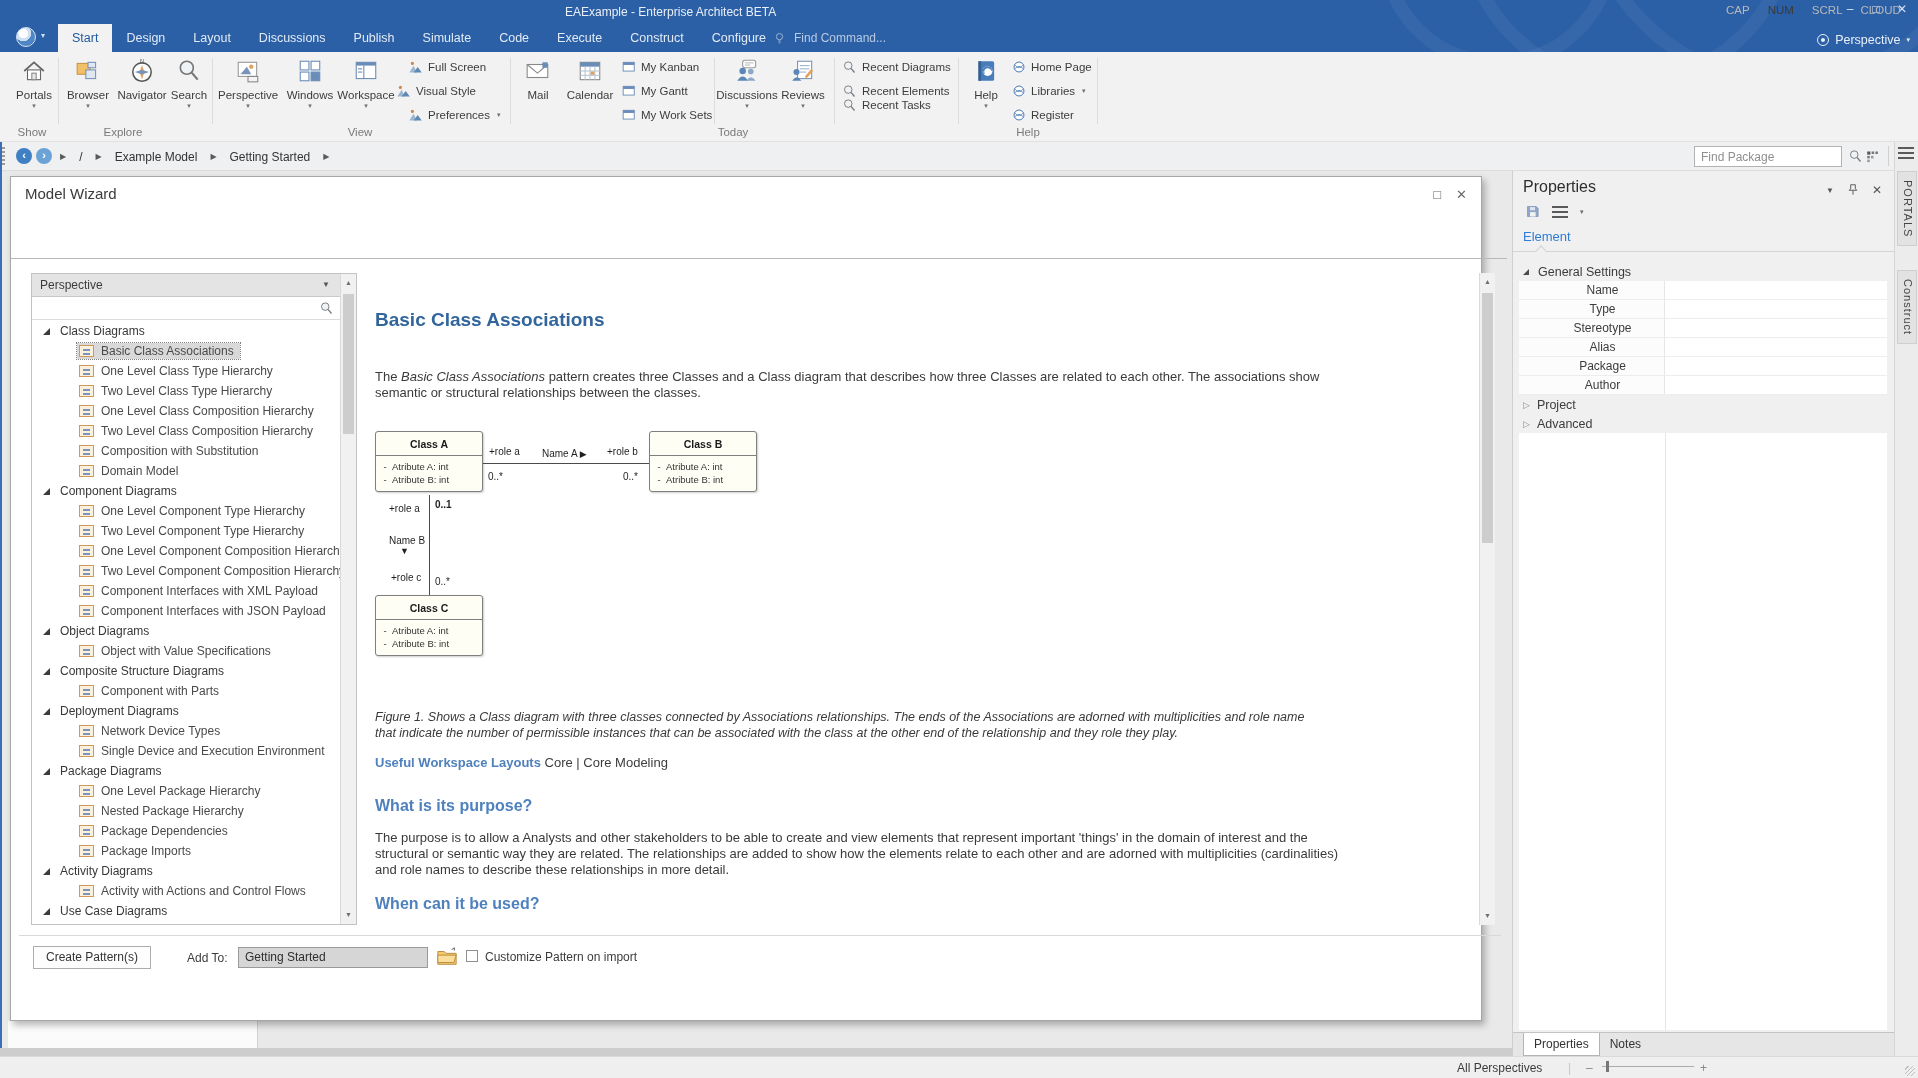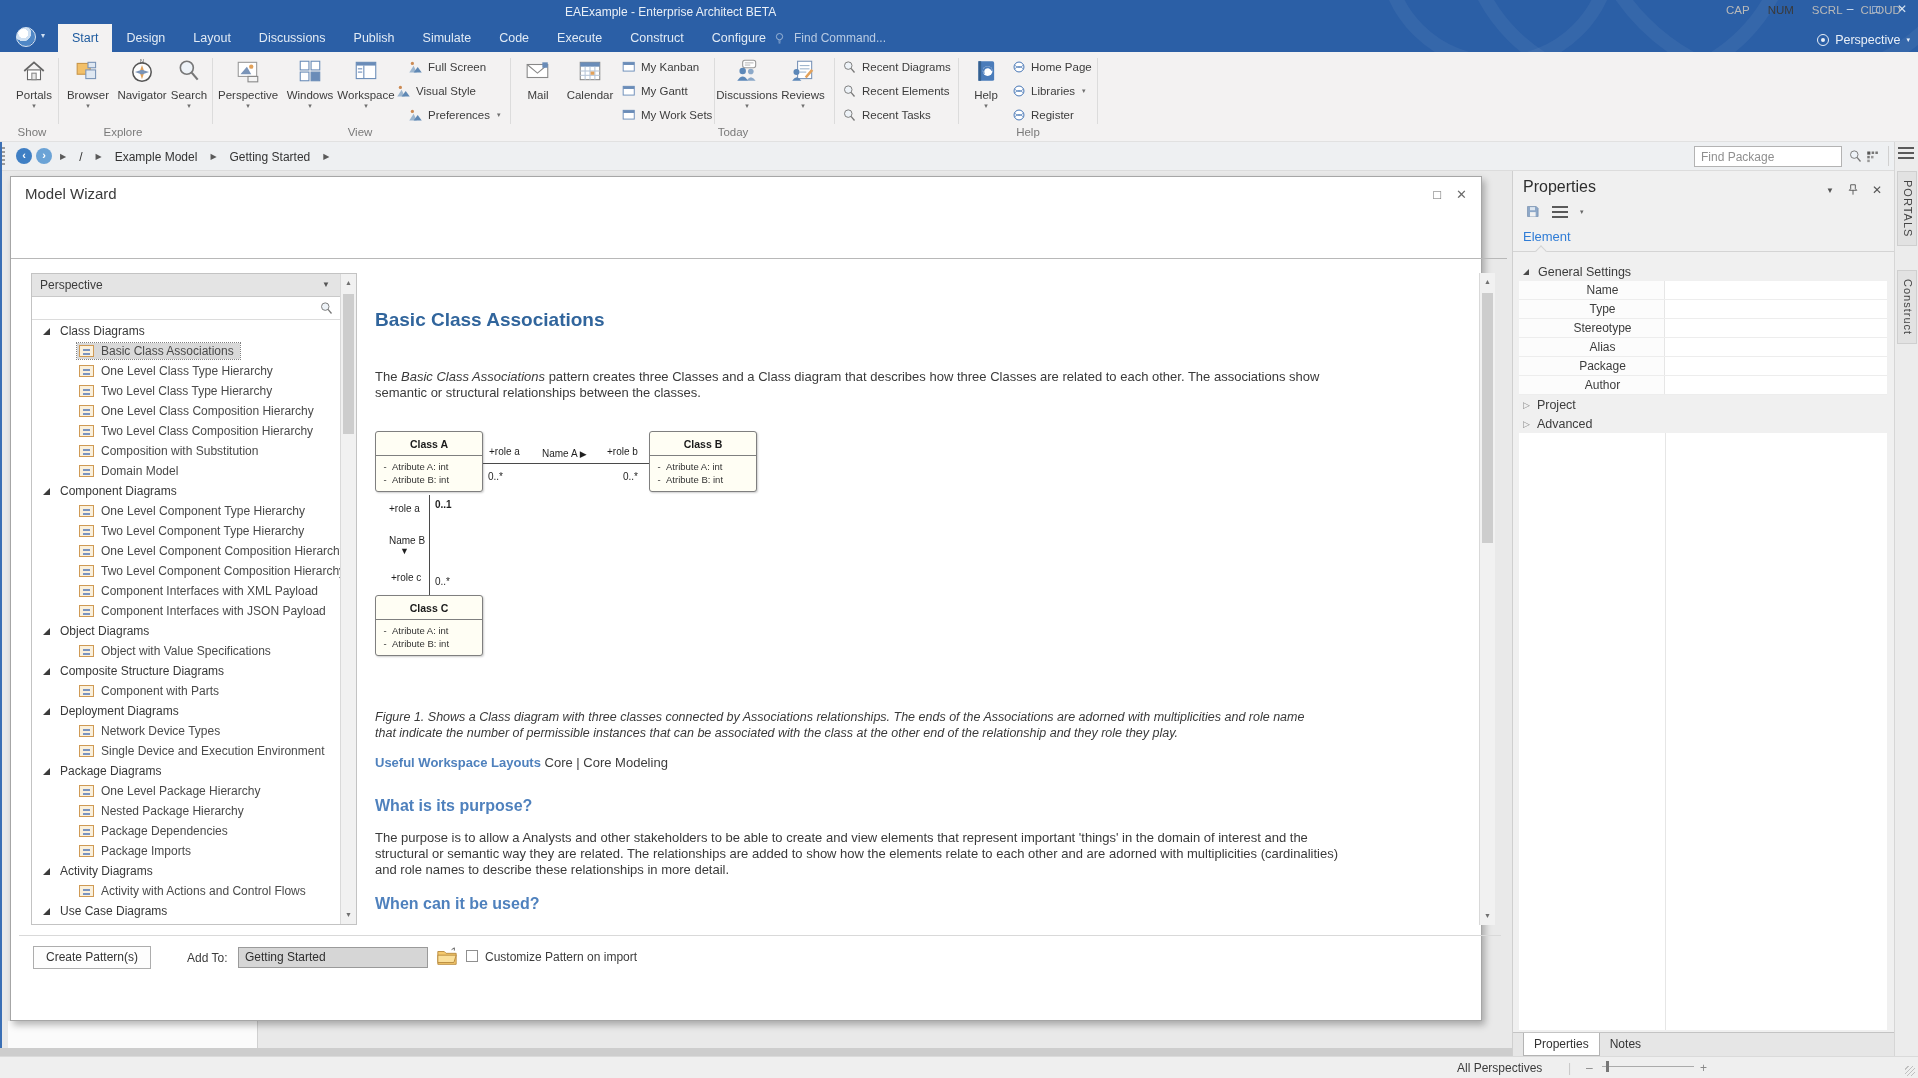--- a/index.html
+++ b/index.html
@@ -443,21 +443,21 @@
         <use href="#i-mag"></use>
       </svg>
     <span>Recent Diagrams</span>
   </div>
   <div class="rsm" style="left:842px;top:30px">
     <svg width="15" height="15">
         <use href="#i-mag"></use>
       </svg>
     <span>Recent Elements</span>
   </div>
-  <div class="rsm" style="left:842px;top:54px">
+  <div class="rsm" style="left:842px;top:44px">
     <svg width="15" height="15">
         <use href="#i-mag"></use>
       </svg>
     <span>Recent Tasks</span>
   </div>
 
   <div class="rbig" style="left:962px;width:48px">
     <div class="ric"><svg width="26" height="26">
           <use href="#i-book"></use>
         </svg></div>

